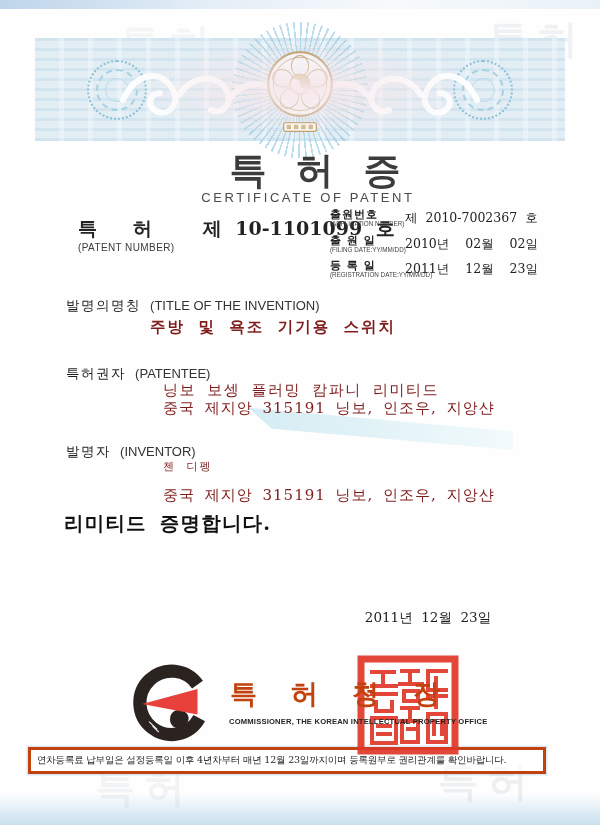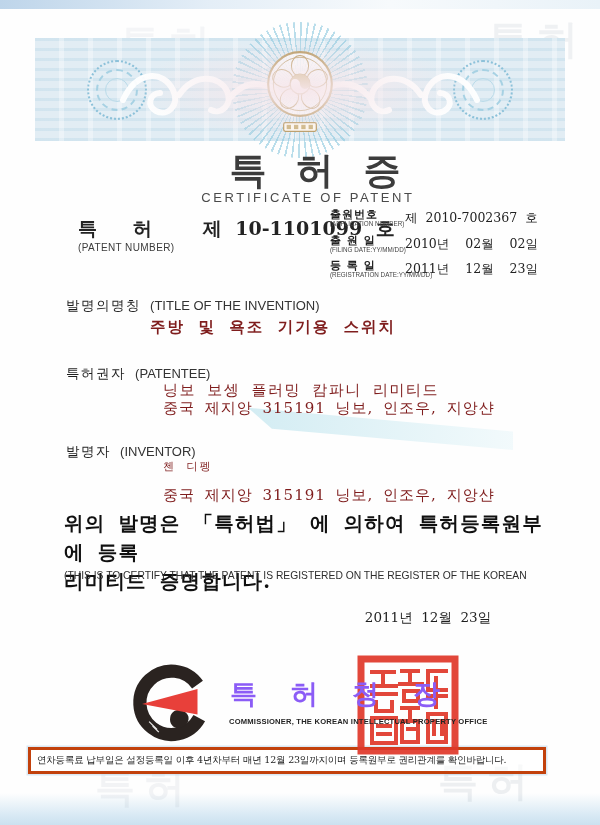--- a/index.html
+++ b/index.html
@@ -91,21 +91,21 @@
     letter-spacing:1.2px; word-spacing:5px; }
   .statement-en { position:absolute; left:64px; top:568px; width:486px; z-index:3;
     font-family:"Liberation Sans", sans-serif; font-size:10.3px; color:#2d2d2d; line-height:15px; }
 
   .issue-date { position:absolute; left:318px; top:609px; width:220px; text-align:center; z-index:3;
     font-size:13.5px; color:#1f1f1f; white-space:pre; }
 
   
   .kipo-logo { position:absolute; left:128px; top:660px; z-index:3; }
   .issuer-kr { position:absolute; left:230px; top:676px; z-index:6; white-space:nowrap;
-    font-family:"DejaVu Sans", sans-serif; font-weight:bold; font-size:27px; color:#8b5cf6;
+    font-family:"DejaVu Sans", sans-serif; font-weight:bold; font-size:27px; color:#c2410c;
     letter-spacing:34px; }
   .issuer-en { position:absolute; left:229px; top:717px; z-index:6; white-space:nowrap;
     font-family:"Liberation Sans", sans-serif; font-size:7.6px; font-weight:bold; color:#242424; letter-spacing:.2px; }
   .seal { position:absolute; left:356px; top:655px; z-index:5; opacity:.92; }
 
   
   .note { position:absolute; left:28px; top:747px; width:518px; height:27px; z-index:3;
     border:3px solid #c2410c; box-shadow:0 0 0 1.5px rgba(168,200,228,.4);
     display:flex; align-items:center; padding:0 6px; box-sizing:border-box; background:rgba(255,255,255,.6); }
   .note span { font-size:9.5px; color:#222; white-space:nowrap; overflow:hidden; letter-spacing:-.2px; }
@@ -202,25 +202,23 @@
   <div class="sec-val val-patentee-addr">중국 제지앙 315191 닝보, 인조우, 지앙샨</div>
 
   <div class="sec-label lbl-inventor">
     <span class="kr">발명자</span>
     <span class="en">(INVENTOR)</span>
   </div>
   <div class="sec-val val-inventor-name">첸 디펭</div>
   <div class="sec-val val-inventor-addr">중국 제지앙 315191 닝보, 인조우, 지앙샨</div>
 
   <div class="statement">
-    <div>위의 발명은 「특허법」 에 의하여 특허등록원부에 등록</div>
     <div>리미티드 증명합니다.</div>
   </div>
   <div class="statement-en">
-    <div>(THIS IS TO CERTIFY THAT THE PATENT IS REGISTERED ON THE REGISTER OF THE KOREAN</div>
   </div>
 
   <div class="issue-date">2011년  12월  23일</div>
 
   <svg class="kipo-logo" width="88" height="88" viewBox="0 0 100 100">
     <path d="M79,28 A36,36 0 1 0 81,66" fill="none" stroke-width="15" stroke="#2a2320"></path>
     <path d="M60,57 c10,2 12,12 4,18 c-8,6 -18,0 -16,-10 c1,-6 6,-9 12,-8 z" fill="#2a2320"></path>
     <polygon points="16,50 79,33 79,62" fill="#e8403a"></polygon>
     <g stroke="#ffffff" stroke-width="1.4" opacity="0.9">
       <path d="M24,70 l9,9"></path>

